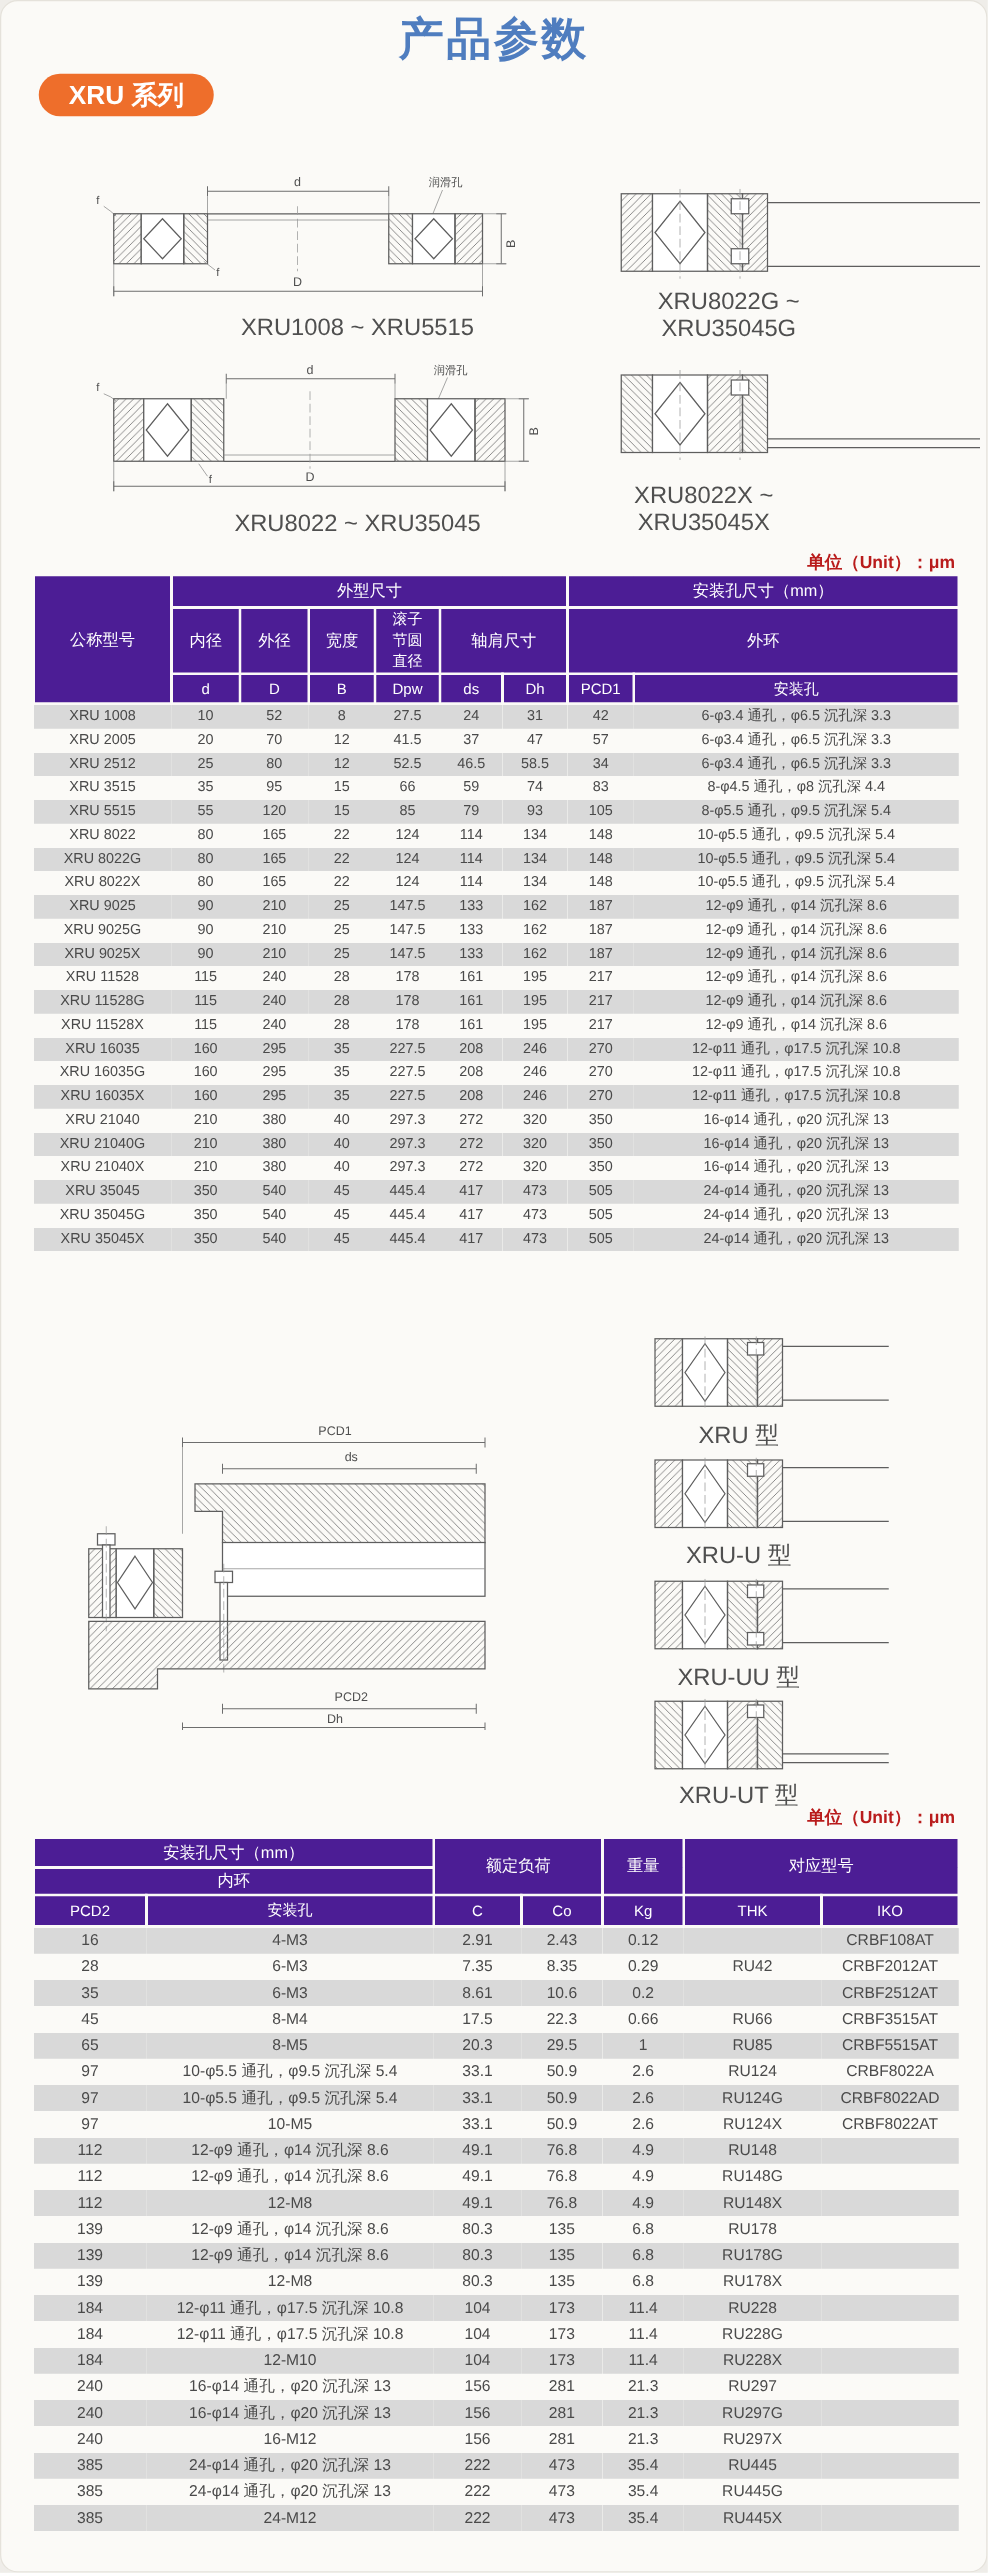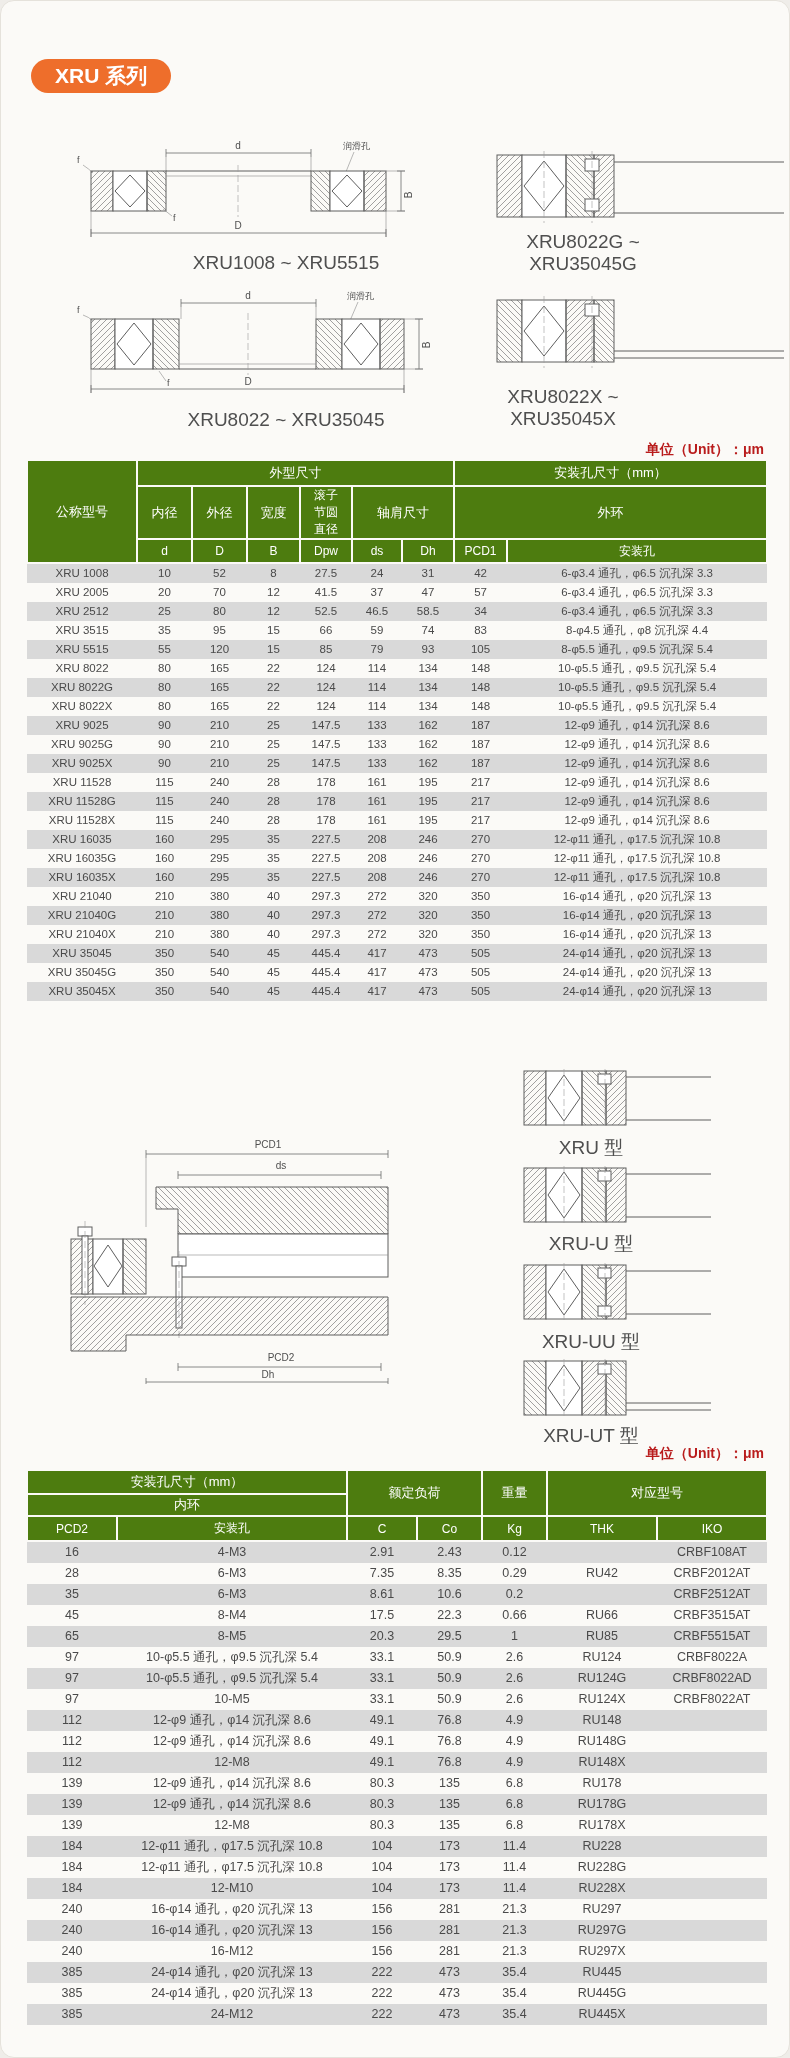--- a/index.html
+++ b/index.html
@@ -13,21 +13,21 @@
   .unit{position:absolute;right:25px;width:300px;text-align:right;
         font-size:14px;font-weight:700;color:#b91c1c;}
   .cap{position:absolute;font-size:19px;color:#4f4f4f;text-align:center;}
   svg{position:absolute;}
   svg text{font-family:"Liberation Sans","DejaVu Sans",sans-serif;fill:#4f4f4f;}
   .ln{stroke:#5e5e5e;stroke-width:1;fill:none;}
   .thin{stroke:#8a8a8a;stroke-width:.6;fill:none;}
   .dim{stroke:#6d6d6d;stroke-width:.8;fill:none;}
   .cl{stroke:#9a9a9a;stroke-width:.6;stroke-dasharray:7 3;fill:none;}
   table{position:absolute;left:25px;border-collapse:collapse;table-layout:fixed;width:740px;}
-  th{background:#4d7c0f;color:#fff;font-weight:400;border:2px solid #fbfaf7;
+  th{background:#4c1d95;color:#fff;font-weight:400;border:2px solid #fbfaf7;
      text-align:center;vertical-align:middle;overflow:hidden;}
   td{text-align:center;color:#4a4a4a;padding:0;overflow:hidden;white-space:nowrap;}
   #t1{top:458px;}  #t1 th{font-size:13px;}  #t1 .h3 th{font-size:12px;height:20px;}
   #t1 td{height:19px;line-height:19px;font-size:11.5px;}
   #t2{top:1468px;} #t2 th{font-size:13px;}  #t2 .h3 th{font-size:12px;height:21px;}
   #t2 td{height:21px;line-height:21px;font-size:12.5px;}
   tbody tr:nth-child(odd){background:#d9d9d9;}
   tbody tr:nth-child(even){background:#fbfaf7;}
 </style>
 </head>
@@ -39,20 +39,21 @@
     <defs>
       <pattern id="hA" patternUnits="userSpaceOnUse" width="6" height="6">
         <path d="M0,6 L6,0" stroke="#7a7a7a" stroke-width="0.7"></path>
       </pattern>
       <pattern id="hB" patternUnits="userSpaceOnUse" width="6" height="6">
         <path d="M0,0 L6,6" stroke="#7a7a7a" stroke-width="0.7"></path>
       </pattern>
     </defs>
   </svg>
 
+  <div class="title">产品参数</div>
   <div class="badge">XRU 系列</div>
 
   <svg style="left:70px;top:138px;" width="370" height="112" viewBox="0 0 370 112">
 
     <line class="dim" x1="95" y1="14" x2="240" y2="14"></line>
     <line class="dim" x1="95" y1="10" x2="95" y2="18"></line>
       <line class="dim" x1="240" y1="10" x2="240" y2="18"></line>
     <line class="thin" x1="95" y1="18" x2="95" y2="32"></line>
       <line class="thin" x1="240" y1="18" x2="240" y2="32"></line>
     <text x="167" y="10" font-size="10" text-anchor="middle">d</text>

